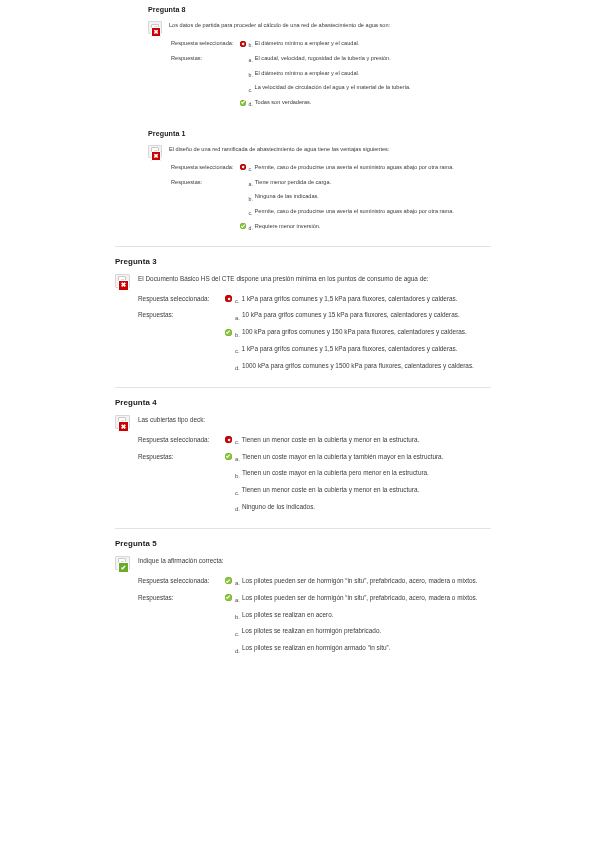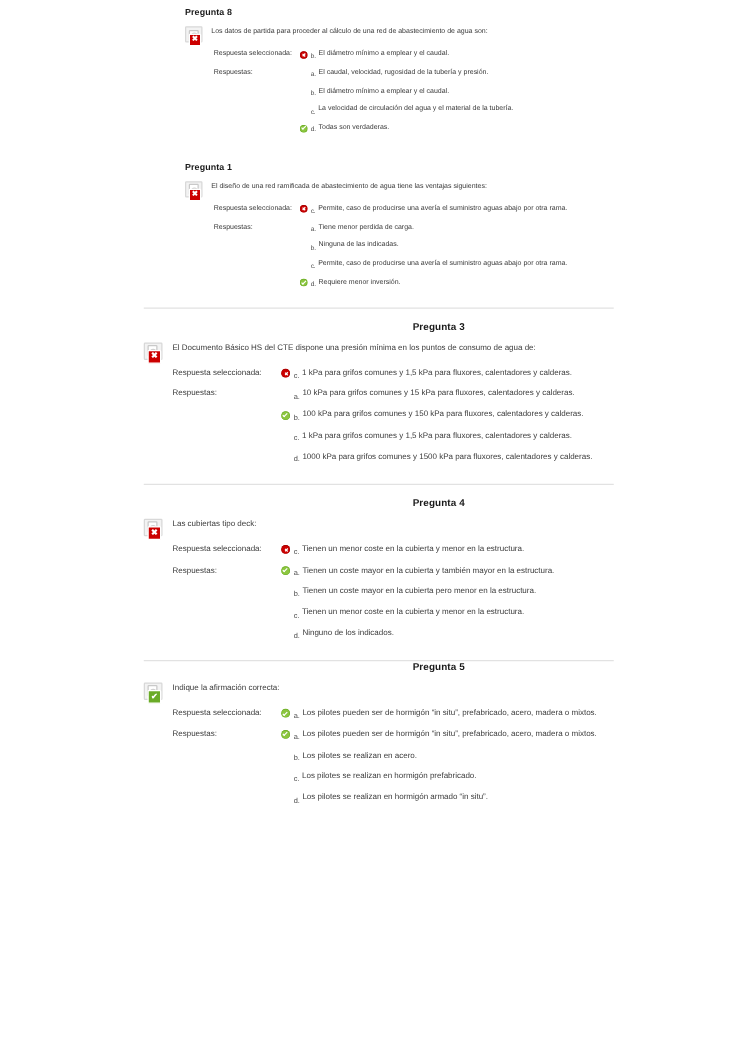--- a/index.html
+++ b/index.html
@@ -45,21 +45,21 @@
     margin-left: 115px;
     margin-right: 108px;
   }
 
   .q-title {
     font-weight: bold;
     color: #1a1a1a;
     letter-spacing: .1px;
   }
   .q-block.small .q-title { font-size: 7.1px; }
-  .q-block.large .q-title { font-size: 7.9px; text-align: center; }
+  .q-block.large .q-title { font-size: 7.9px; }
 
   
   .stem {
     display: flex;
     align-items: flex-start;
   }
   .q-block.small .stem { margin-top: 7px; }
   .q-block.large .stem { margin-top: 8px; }
 
   .stem-text {
@@ -402,21 +402,21 @@
             <div class="ans-label"></div>
             <div class="ans-body">
               <span class="marker none"></span>
               <span class="choice-letter">d.</span>
               <span class="choice-text">Ninguno de los indicados.</span>
             </div>
           </div>
         </div>
       </div>
       <div class="divider"></div>
-      <div class="q-block large" style="padding-bottom: 8px;">
+      <div class="q-block large" style="margin-top: 10px; padding-bottom: 8px;">
         <div class="q-title">Pregunta 5</div>
         <div class="stem">
           <span class="doc-icon">
             <span class="sheet"></span>
             <span class="badge correct">✔</span>
           </span>
           <div class="stem-text">Indique la afirmación correcta:</div>
         </div>
         <div class="ans-section">
           <div class="ans-row">

